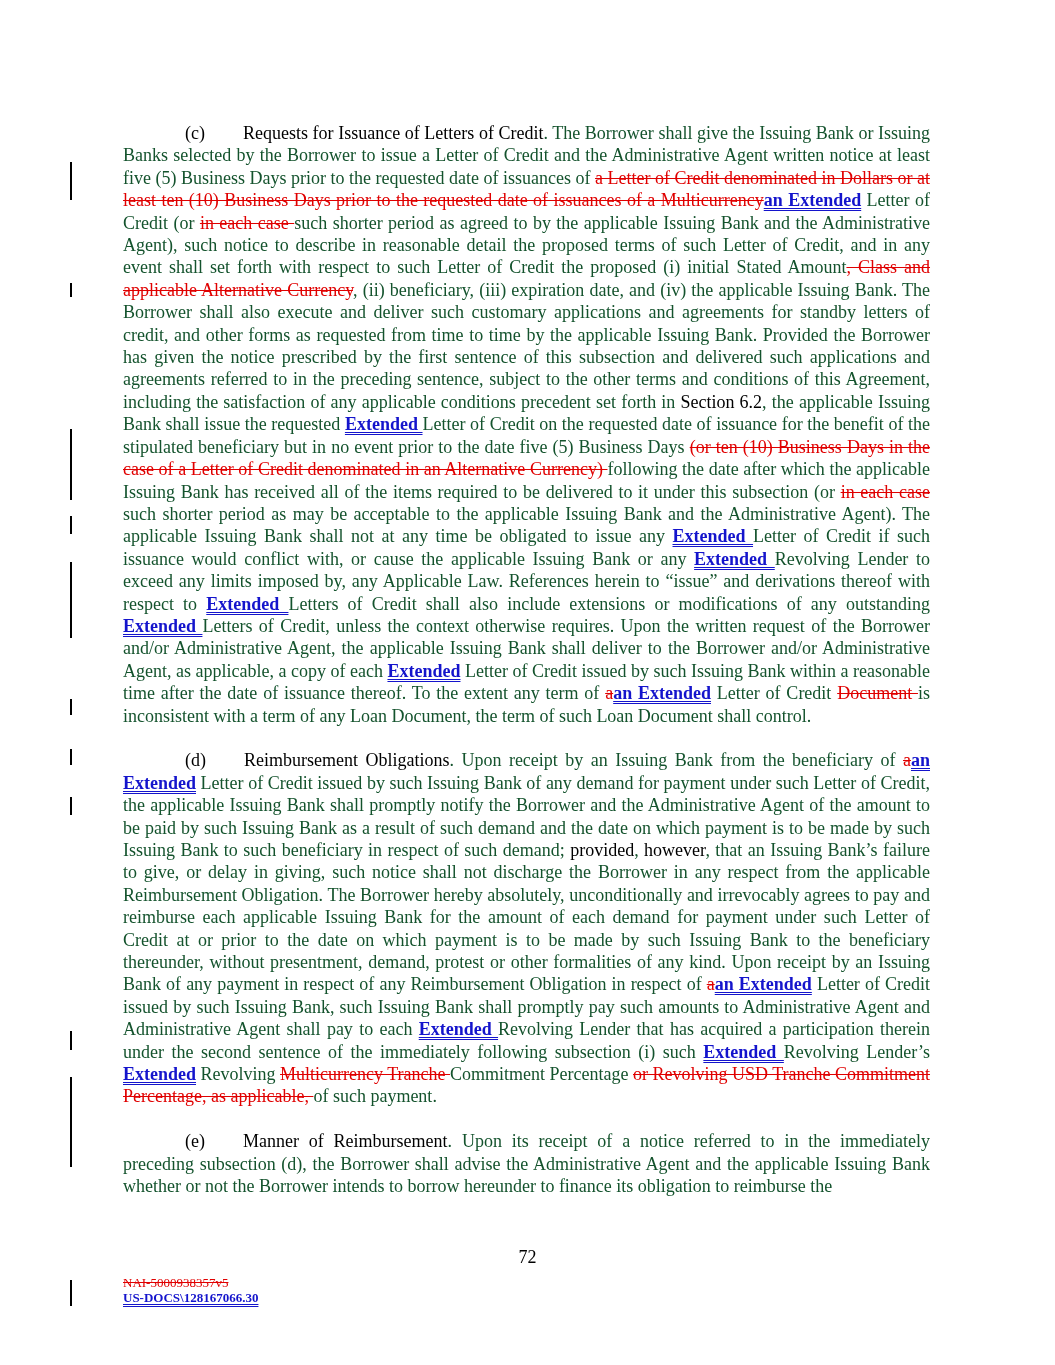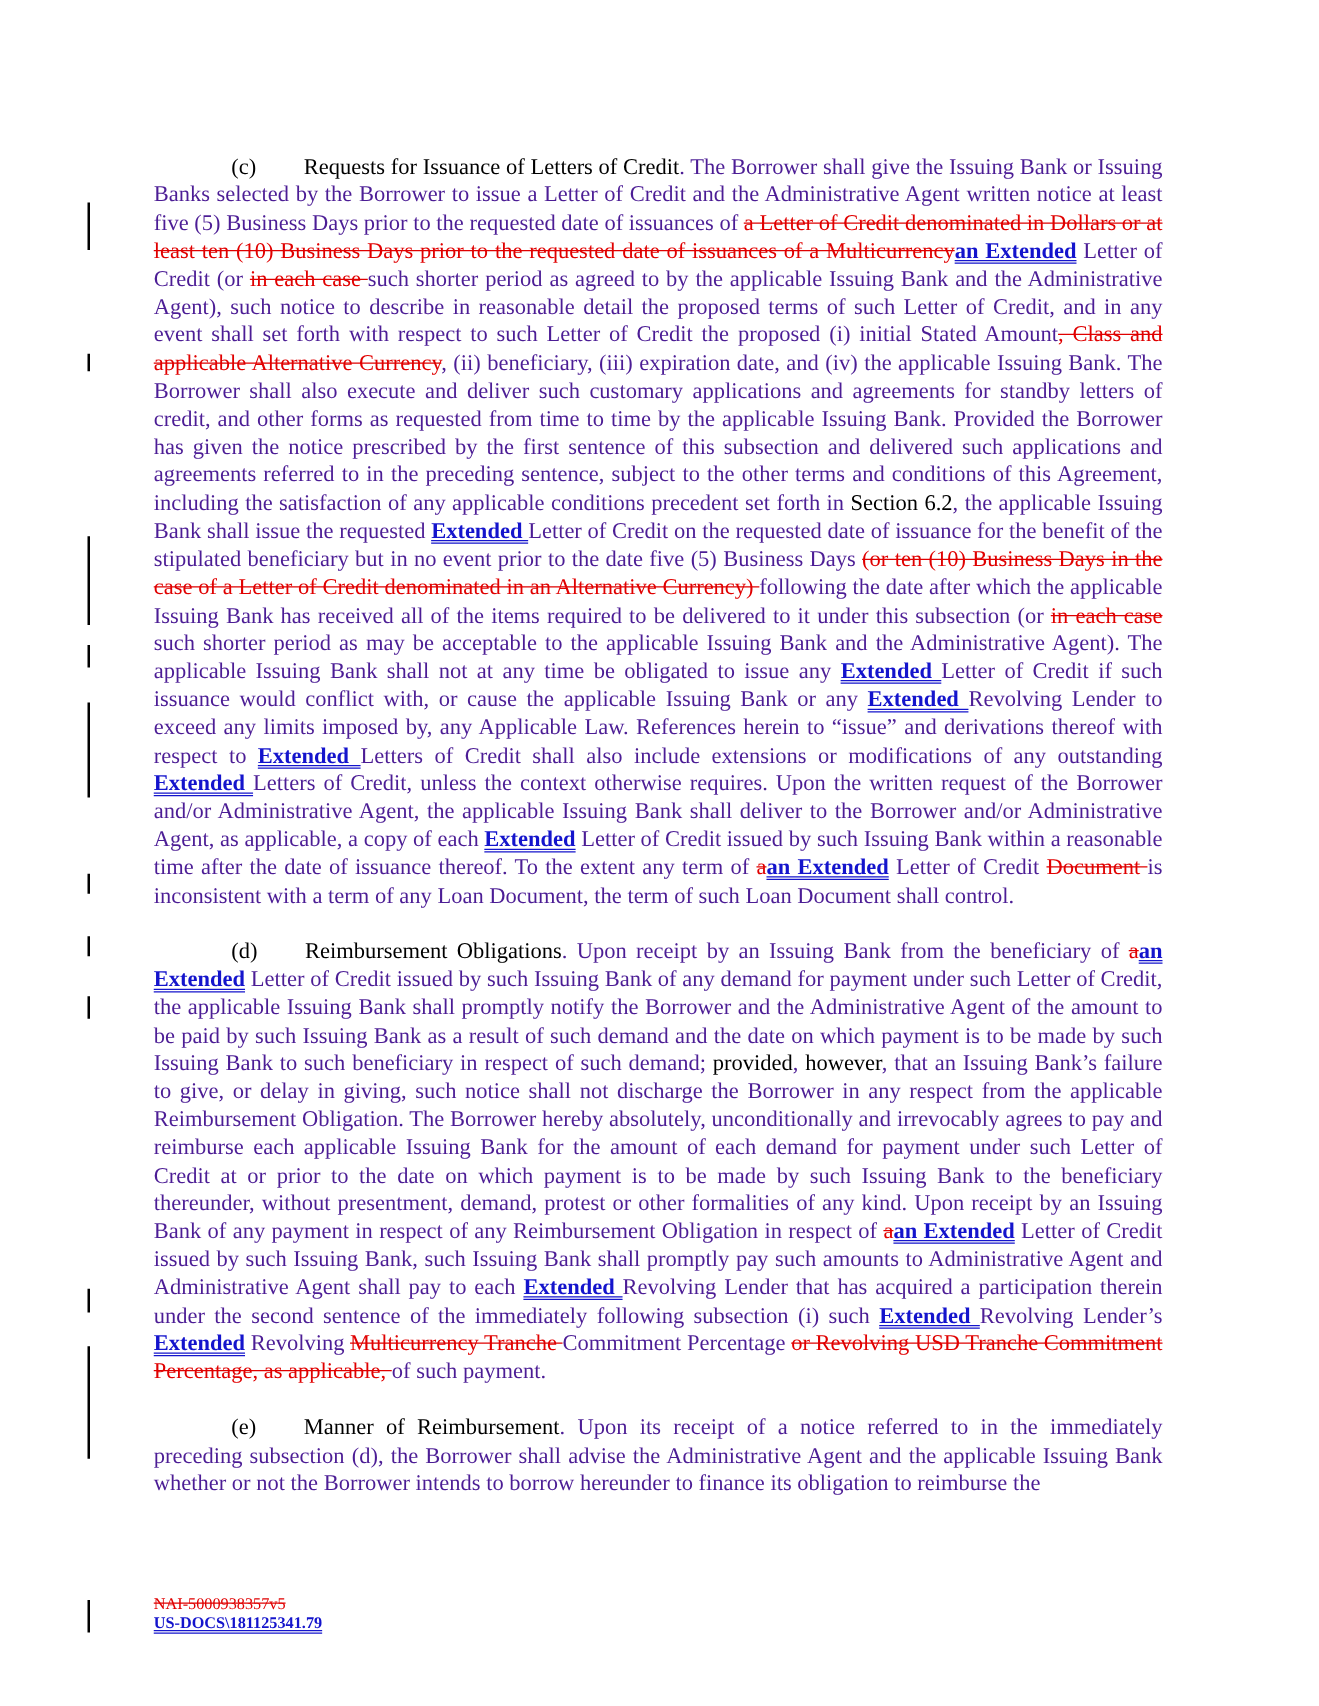--- a/index.html
+++ b/index.html
@@ -30,21 +30,21 @@
     text-align: justify;
   }
   .para {
     margin: 0 0 22.4px 0;
     text-indent: 62px;
   }
   .tab {
     display: inline-block;
     width: 38px;
   }
-  .run-n { color: #4c1d95; }
+  .run-n { color: #14532d; }
   .run-label { color: #000000; }
   .run-u {
     color: #000000;
     text-underline-offset: 2px;
   }
   .run-d {
     color: var(--del-color, #e00000);
     text-decoration: line-through;
   }
   .run-i {
@@ -82,23 +82,24 @@
 </style>
 </head>
 <body>
 
 <div class="page">
   <div class="doc-body" id="doc-body">
       <p class="para"><span class="run-label">(c)</span><span class="tab"></span><span class="run-u">Requests for Issuance of Letters of Credit</span><span class="run-n">.  The Borrower shall give the Issuing Bank or Issuing Banks selected by the Borrower to issue a Letter of Credit and the Administrative Agent written notice at least five (5) Business Days prior to the requested date of issuances of </span><span class="run-d">a Letter of Credit denominated in Dollars or at least ten (10) Business Days prior to the requested date of issuances of a Multicurrency</span><span class="run-i">an Extended</span><span class="run-n"> Letter of Credit (or </span><span class="run-d">in each case </span><span class="run-n">such shorter period as agreed to by the applicable Issuing Bank and the Administrative Agent), such notice to describe in reasonable detail the proposed terms of such Letter of Credit, and in any event shall set forth with respect to such Letter of Credit the proposed (i) initial Stated Amount</span><span class="run-d">, Class and applicable Alternative Currency</span><span class="run-n">, (ii) beneficiary, (iii) expiration date, and (iv) the applicable Issuing Bank.  The Borrower shall also execute and deliver such customary applications and agreements for standby letters of credit, and other forms as requested from time to time by the applicable Issuing Bank.  Provided the Borrower has given the notice prescribed by the first sentence of this subsection and delivered such applications and agreements referred to in the preceding sentence, subject to the other terms and conditions of this Agreement, including the satisfaction of any applicable conditions precedent set forth in </span><span class="run-u">Section 6.2</span><span class="run-n">, the applicable Issuing Bank shall issue the requested </span><span class="run-i">Extended </span><span class="run-n">Letter of Credit on the requested date of issuance for the benefit of the stipulated beneficiary but in no event prior to the date five (5) Business Days </span><span class="run-d">(or ten (10) Business Days in the case of a Letter of Credit denominated in an Alternative Currency) </span><span class="run-n">following the date after which the applicable Issuing Bank has received all of the items required to be delivered to it under this subsection (or </span><span class="run-d">in each case </span><span class="run-n">such shorter period as may be acceptable to the applicable Issuing Bank and the Administrative Agent).  The applicable Issuing Bank shall not at any time be obligated to issue any </span><span class="run-i">Extended </span><span class="run-n">Letter of Credit if such issuance would conflict with, or cause the applicable Issuing Bank or any </span><span class="run-i">Extended </span><span class="run-n">Revolving Lender to exceed any limits imposed by, any Applicable Law.  References herein to “issue” and derivations thereof with respect to </span><span class="run-i">Extended </span><span class="run-n">Letters of Credit shall also include extensions or modifications of any outstanding </span><span class="run-i">Extended </span><span class="run-n">Letters of Credit, unless the context otherwise requires.  Upon the written request of the Borrower and/or Administrative Agent, the applicable Issuing Bank shall deliver to the Borrower and/or Administrative Agent, as applicable, a copy of each </span><span class="run-i">Extended</span><span class="run-n"> Letter of Credit issued by such Issuing Bank within a reasonable time after the date of issuance thereof.  To the extent any term of </span><span class="run-d">a</span><span class="run-i">an Extended</span><span class="run-n"> Letter of Credit </span><span class="run-d">Document </span><span class="run-n">is inconsistent with a term of any Loan Document, the term of such Loan Document shall control.</span></p>
       <p class="para"><span class="run-label">(d)</span><span class="tab"></span><span class="run-u">Reimbursement Obligations</span><span class="run-n">.  Upon receipt by an Issuing Bank from the beneficiary of </span><span class="run-d">a</span><span class="run-i">an Extended</span><span class="run-n"> Letter of Credit issued by such Issuing Bank of any demand for payment under such Letter of Credit, the applicable Issuing Bank shall promptly notify the Borrower and the Administrative Agent of the amount to be paid by such Issuing Bank as a result of such demand and the date on which payment is to be made by such Issuing Bank to such beneficiary in respect of such demand; </span><span class="run-u">provided</span><span class="run-n">, </span><span class="run-u">however</span><span class="run-n">, that an Issuing Bank’s failure to give, or delay in giving, such notice shall not discharge the Borrower in any respect from the applicable Reimbursement Obligation.  The Borrower hereby absolutely, unconditionally and irrevocably agrees to pay and reimburse each applicable Issuing Bank for the amount of each demand for payment under such Letter of Credit at or prior to the date on which payment is to be made by such Issuing Bank to the beneficiary thereunder, without presentment, demand, protest or other formalities of any kind.  Upon receipt by an Issuing Bank of any payment in respect of any Reimbursement Obligation in respect of </span><span class="run-d">a</span><span class="run-i">an Extended</span><span class="run-n"> Letter of Credit issued by such Issuing Bank, such Issuing Bank shall promptly pay such amounts to Administrative Agent and Administrative Agent shall pay to each </span><span class="run-i">Extended </span><span class="run-n">Revolving Lender that has acquired a participation therein under the second sentence of the immediately following subsection (i) such </span><span class="run-i">Extended </span><span class="run-n">Revolving Lender’s </span><span class="run-i">Extended</span><span class="run-n"> Revolving </span><span class="run-d">Multicurrency Tranche </span><span class="run-n">Commitment Percentage </span><span class="run-d">or Revolving USD Tranche Commitment Percentage, as applicable, </span><span class="run-n">of such payment.</span></p>
       <p class="para"><span class="run-label">(e)</span><span class="tab"></span><span class="run-u">Manner of Reimbursement</span><span class="run-n">.  Upon its receipt of a notice referred to in the immediately preceding subsection (d), the Borrower shall advise the Administrative Agent and the applicable Issuing Bank whether or not the Borrower intends to borrow hereunder to finance its obligation to reimburse the</span></p>
     </div>
+  <div class="page-number">72</div>
   <div class="footer" id="doc-footer">
       <div class="footer-line"><span class="run-d">NAI-5000938357v5</span></div>
-      <div class="footer-line"><span class="run-i">US-DOCS\181125341.79</span></div>
+      <div class="footer-line"><span class="run-i">US-DOCS\128167066.30</span></div>
     </div>
   <div id="change-bars">
       <div class="change-bar" style="top: 162px; height: 38px;"></div>
       <div class="change-bar" style="top: 283px; height: 14px;"></div>
       <div class="change-bar" style="top: 429px; height: 71px;"></div>
       <div class="change-bar" style="top: 516px; height: 18px;"></div>
       <div class="change-bar" style="top: 562px; height: 76px;"></div>
       <div class="change-bar" style="top: 699px; height: 16px;"></div>
       <div class="change-bar" style="top: 749px; height: 16px;"></div>
       <div class="change-bar" style="top: 797px; height: 18px;"></div>

